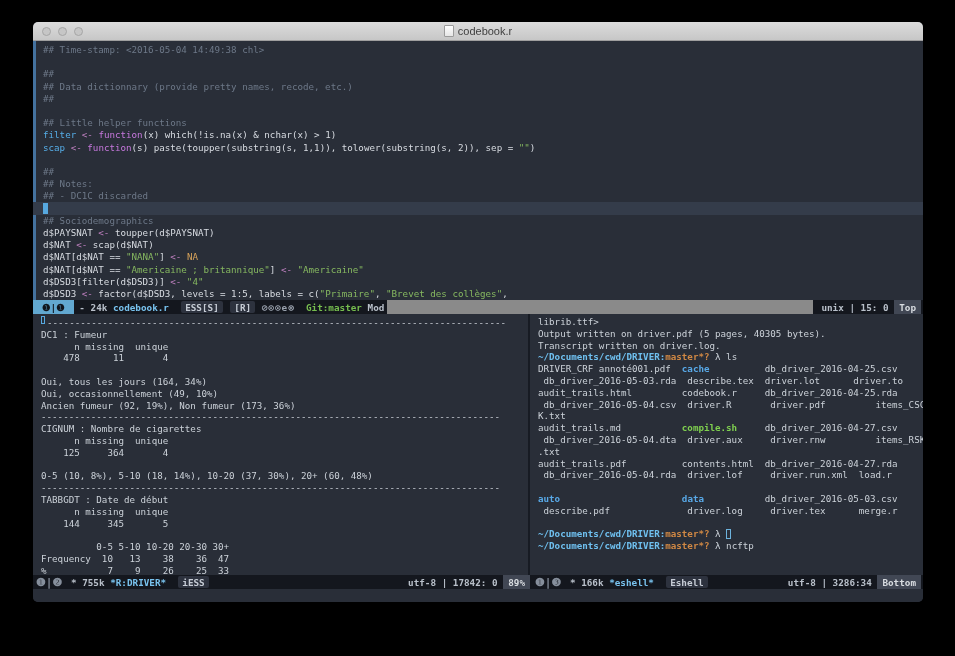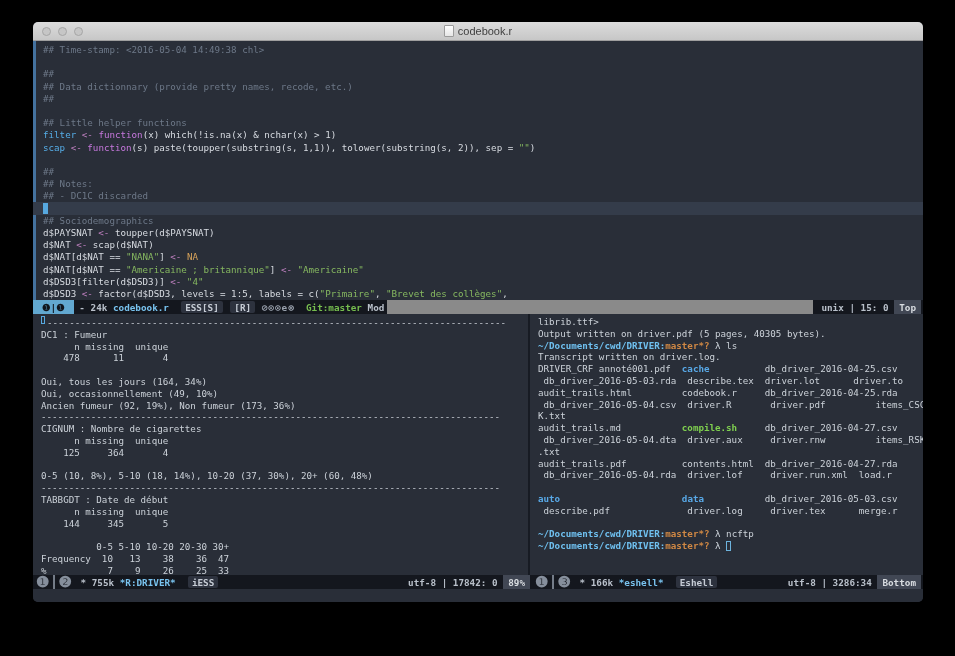--- a/index.html
+++ b/index.html
@@ -31,21 +31,21 @@
   .pane-lines{padding:2px 0 0 8px;font-size:9.2px;line-height:11.8px;color:#ccd2d9;}
   
   .modeline{flex:0 0 14px;height:14px;display:flex;align-items:center;background:#14171e;
     color:#b9c0ca;font-size:9.3px;font-weight:bold;overflow:hidden;padding-right:2px;}
   .modeline span{white-space:pre;}
   .modelines-bottom{flex:0 0 14px;display:flex;}
   .ml-left{flex:0 0 497px;width:497px;}
   .ml-right{flex:1;}
   .m-nums{background:#62a8d0;color:#10151c;align-self:stretch;display:flex;align-items:center;
     padding:0 9px;font-size:9.5px;}
-  .m-numsd{color:#868f9c;padding:0 3px;font-size:15px;}
+  .m-numsd{color:#868f9c;padding:0 3px;font-size:11px;}
   .m-box{background:#2d323e;border-radius:2px;padding:0 4px;margin:0 1px;height:12px;
     display:flex;align-items:center;color:#c6ccd5;}
   .m-graybox{background:#414754;align-self:stretch;display:flex;align-items:center;
     padding:0 5px;color:#d8dce0;}
   .m-graybar{flex:1;align-self:stretch;background:#8a8a8a;margin:0 3px;}
   .m-sp{flex:1;}
   .m-git{color:#76bd4f;}
   .m-bufid{color:#79c3ef;}
   .m-dim{color:#9aa2ae;letter-spacing:1px;}
   
@@ -154,38 +154,38 @@
             <div class="line"><span class="t-d">          0-5 5-10 10-20 20-30 30+</span></div>
             <div class="line"><span class="t-d">Frequency  10   13    38    36  47</span></div>
             <div class="line"><span class="t-d">%           7    9    26    25  33</span></div>
           </div>
       </div>
       <div class="vdivider"></div>
       <div class="pane right">
         <div class="pane-lines">
             <div class="line"><span class="t-d">librib.ttf&gt;</span></div>
             <div class="line"><span class="t-d">Output written on driver.pdf (5 pages, 40305 bytes).</span></div>
+            <div class="line"><span class="t-d">Transcript written on driver.log.</span></div>
             <div class="line"><span class="t-path">~/Documents/cwd/DRIVER:</span><span class="t-branch">master*?</span><span class="t-d"> λ ls</span></div>
-            <div class="line"><span class="t-d">Transcript written on driver.log.</span></div>
             <div class="line"><span class="t-d">DRIVER_CRF annoté001.pdf  </span><span class="t-dir">cache</span><span class="t-d">          db_driver_2016-04-25.csv</span></div>
             <div class="line"><span class="t-d"> db_driver_2016-05-03.rda  describe.tex  driver.lot      driver.to</span></div>
             <div class="line"><span class="t-d">audit_trails.html         codebook.r     db_driver_2016-04-25.rda</span></div>
             <div class="line"><span class="t-d"> db_driver_2016-05-04.csv  driver.R       driver.pdf         items_CSC</span></div>
             <div class="line"><span class="t-d">K.txt</span></div>
             <div class="line"><span class="t-d">audit_trails.md           </span><span class="t-sh">compile.sh</span><span class="t-d">     db_driver_2016-04-27.csv</span></div>
             <div class="line"><span class="t-d"> db_driver_2016-05-04.dta  driver.aux     driver.rnw         items_RSK</span></div>
             <div class="line"><span class="t-d">.txt</span></div>
             <div class="line"><span class="t-d">audit_trails.pdf          contents.html  db_driver_2016-04-27.rda</span></div>
             <div class="line"><span class="t-d"> db_driver_2016-05-04.rda  driver.lof     driver.run.xml  load.r</span></div>
             <div class="line"><span class="t-d"> </span></div>
             <div class="line"><span class="t-dir">auto</span><span class="t-d">                      </span><span class="t-dir">data</span><span class="t-d">           db_driver_2016-05-03.csv</span></div>
             <div class="line"><span class="t-d"> describe.pdf              driver.log     driver.tex      merge.r</span></div>
             <div class="line"><span class="t-d"> </span></div>
+            <div class="line"><span class="t-path">~/Documents/cwd/DRIVER:</span><span class="t-branch">master*?</span><span class="t-d"> λ </span><span class="t-hcur"> </span></div>
             <div class="line"><span class="t-path">~/Documents/cwd/DRIVER:</span><span class="t-branch">master*?</span><span class="t-d"> λ ncftp</span></div>
-            <div class="line"><span class="t-path">~/Documents/cwd/DRIVER:</span><span class="t-branch">master*?</span><span class="t-d"> λ </span><span class="t-hcur"> </span></div>
           </div>
       </div>
     </div>
 
     <div class="modelines-bottom">
       <div class="modeline ml-left">
           <span class="m-numsd">❶|❷</span>
           <span class="m-d"> * 755k </span>
           <span class="m-bufid">*R:DRIVER*</span>
           <span class="m-d">  </span>

